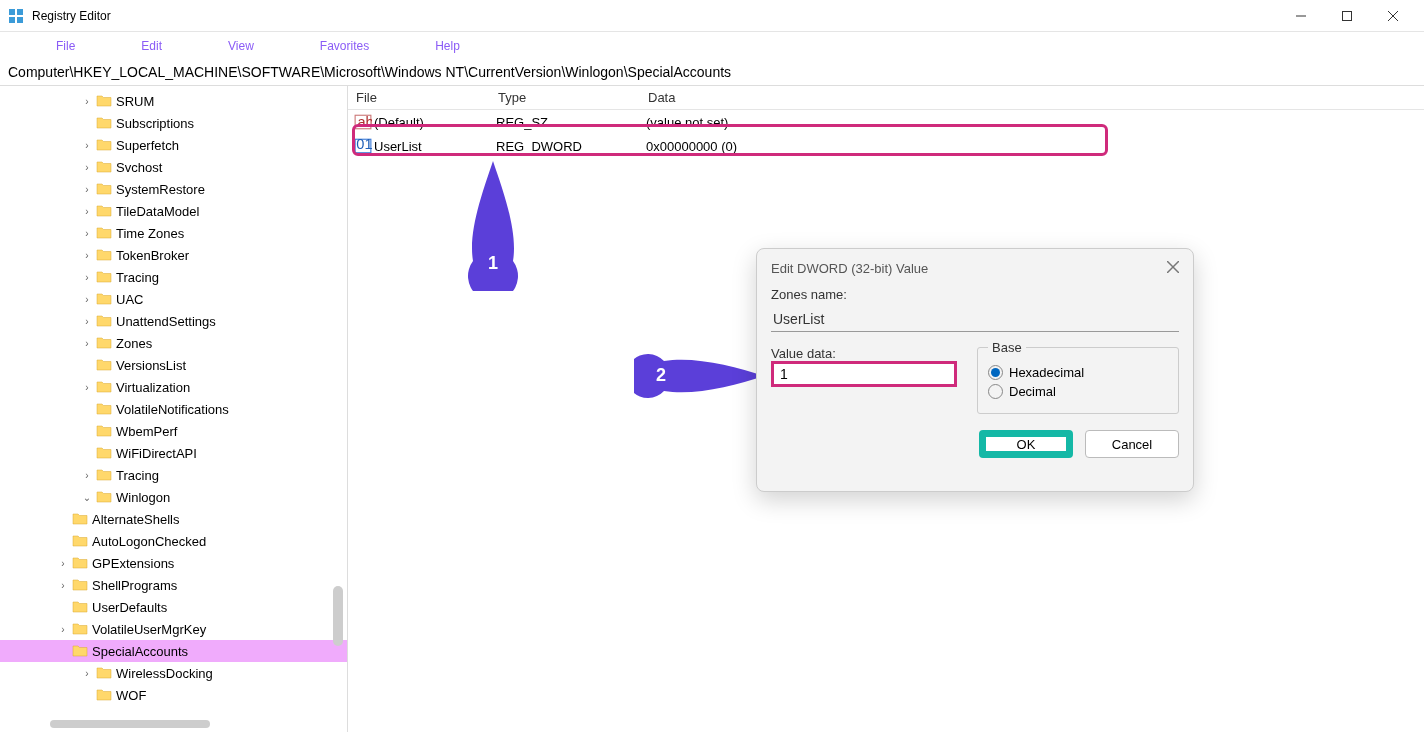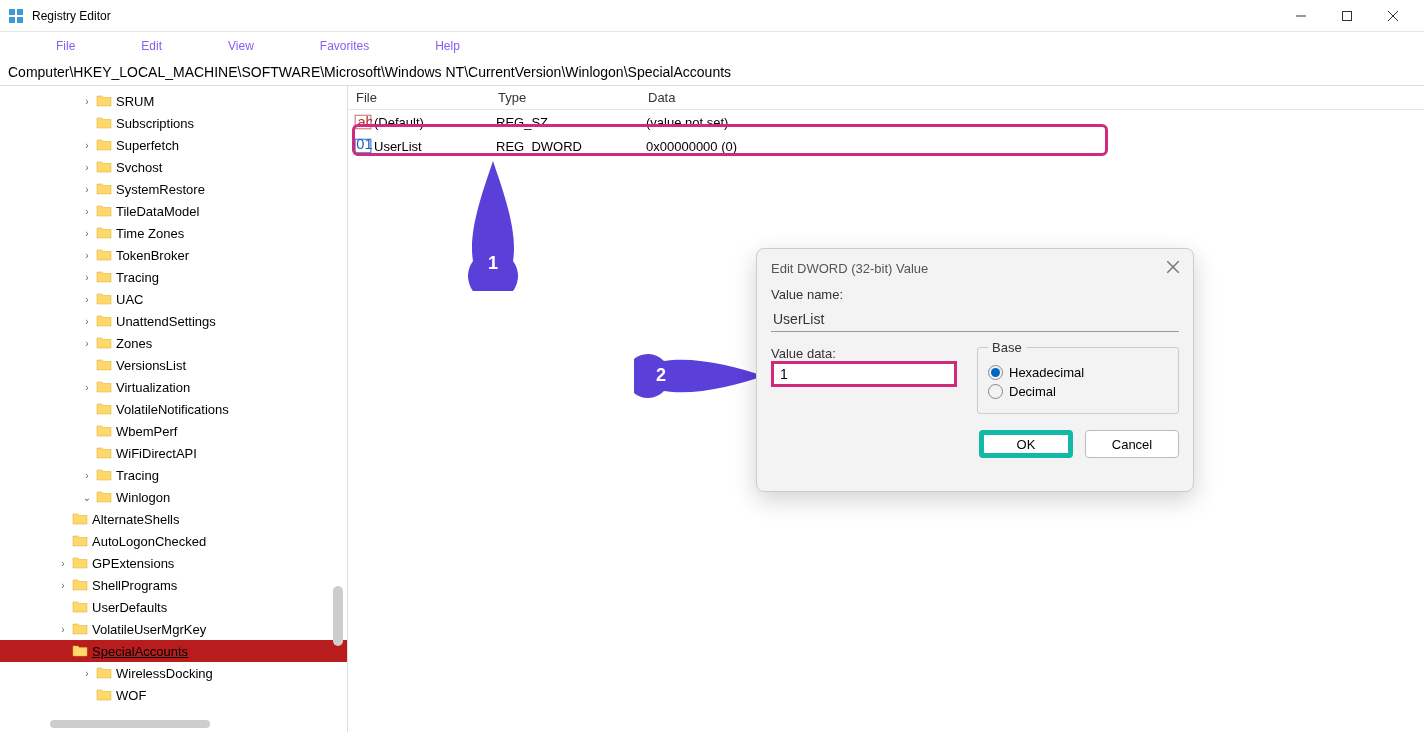--- a/index.html
+++ b/index.html
@@ -22,21 +22,21 @@
 
 .main { display: flex; height: calc(732px - 32px - 28px - 26px); }
 .tree-pane { width: 348px; border-right: 1px solid #ddd; overflow: hidden; position: relative; background: #fff; padding: 4px 0 0 0; }
 .list-pane { flex: 1; background: #fff; position: relative; }
 
 
 .tree { padding-left: 0; list-style: none; overflow-y: hidden; }
 .tree-item { display: flex; align-items: center; height: 22px; font-size: 14px; color: #000; white-space: nowrap; }
 .tree-item .chev { width: 14px; height: 14px; display: inline-flex; align-items: center; justify-content: center; color: #666; font-size: 10px; }
 .tree-item .folder { width: 16px; height: 16px; margin: 0 4px 0 2px; }
-.tree-item.selected { background: #b91c1c; text-decoration: underline; }
+.tree-item.selected { background: #f0abfc; }
 .indent-1 { padding-left: 80px; }
 .indent-2 { padding-left: 56px; }
 
 
 .folder svg { width: 16px; height: 16px; }
 
 
 .tree-scroll { position: absolute; right: 4px; top: 500px; width: 10px; height: 60px; background: #cdcdcd; border-radius: 5px; }
 .tree-hscroll { position: absolute; bottom: 4px; left: 50px; width: 160px; height: 8px; background: #cdcdcd; border-radius: 4px; }
 
@@ -69,21 +69,21 @@
 .dialog .col-left { flex: 0 0 186px; }
 .dialog .col-right { flex: 1; }
 .dialog .vdata { width: 100%; height: 26px; border: 3px solid #cf2a7b; background: #fff; font-size: 14px; padding: 0 6px; }
 .dialog fieldset { border: 1px solid #ccc; border-radius: 3px; padding: 6px 10px 10px 10px; margin-top: -6px; }
 .dialog legend { font-size: 13px; padding: 0 4px; color: #333; }
 .dialog .radio-row { display: flex; align-items: center; gap: 6px; margin: 4px 0; font-size: 14px; }
 .dialog .radio { width: 15px; height: 15px; border-radius: 50%; border: 1px solid #888; display: inline-flex; align-items: center; justify-content: center; }
 .dialog .radio.checked::after { content: ""; width: 9px; height: 9px; border-radius: 50%; background: #0067c0; }
 .dialog .dlg-btns { display: flex; gap: 12px; justify-content: flex-end; padding: 16px 14px 0 14px; }
 .dialog .btn { width: 94px; height: 28px; background: #fff; border: 1px solid #bbb; border-radius: 4px; font-size: 14px; display: flex; align-items: center; justify-content: center; }
-.dialog .btn.ok { border: 5px solid #14b8a6; }
+.dialog .btn.ok { border: 7px solid #14b8a6; }
 
 
 .cursor { position: absolute; left: 776px; top: 192px; pointer-events: none; }
 
 </style>
 </head>
 <body>
 
 <div class="titlebar">
   <span class="app-icon">
@@ -387,21 +387,21 @@
   <div class="dlg-title">
     <span>Edit DWORD (32-bit) Value</span>
     <span class="dlg-close">
       <svg width="12" height="12">
           <line x1="0" y1="0" x2="12" y2="12" stroke="#777" stroke-width="1.5"></line>
           <line x1="12" y1="0" x2="0" y2="12" stroke="#777" stroke-width="1.5"></line>
         </svg>
     </span>
   </div>
   <div class="dlg-body">
-    <label>Value name:</label>
+    <label>Zones name:</label>
     <input class="vname" readonly="" value="UserList" style="">
     <div class="row2">
       <div class="col-left">
         <label>Value data:</label>
         <input class="vdata" value="1" style="">
       </div>
       <div class="col-right">
         <fieldset>
           <legend>Base</legend>
           <div class="radio-row">

